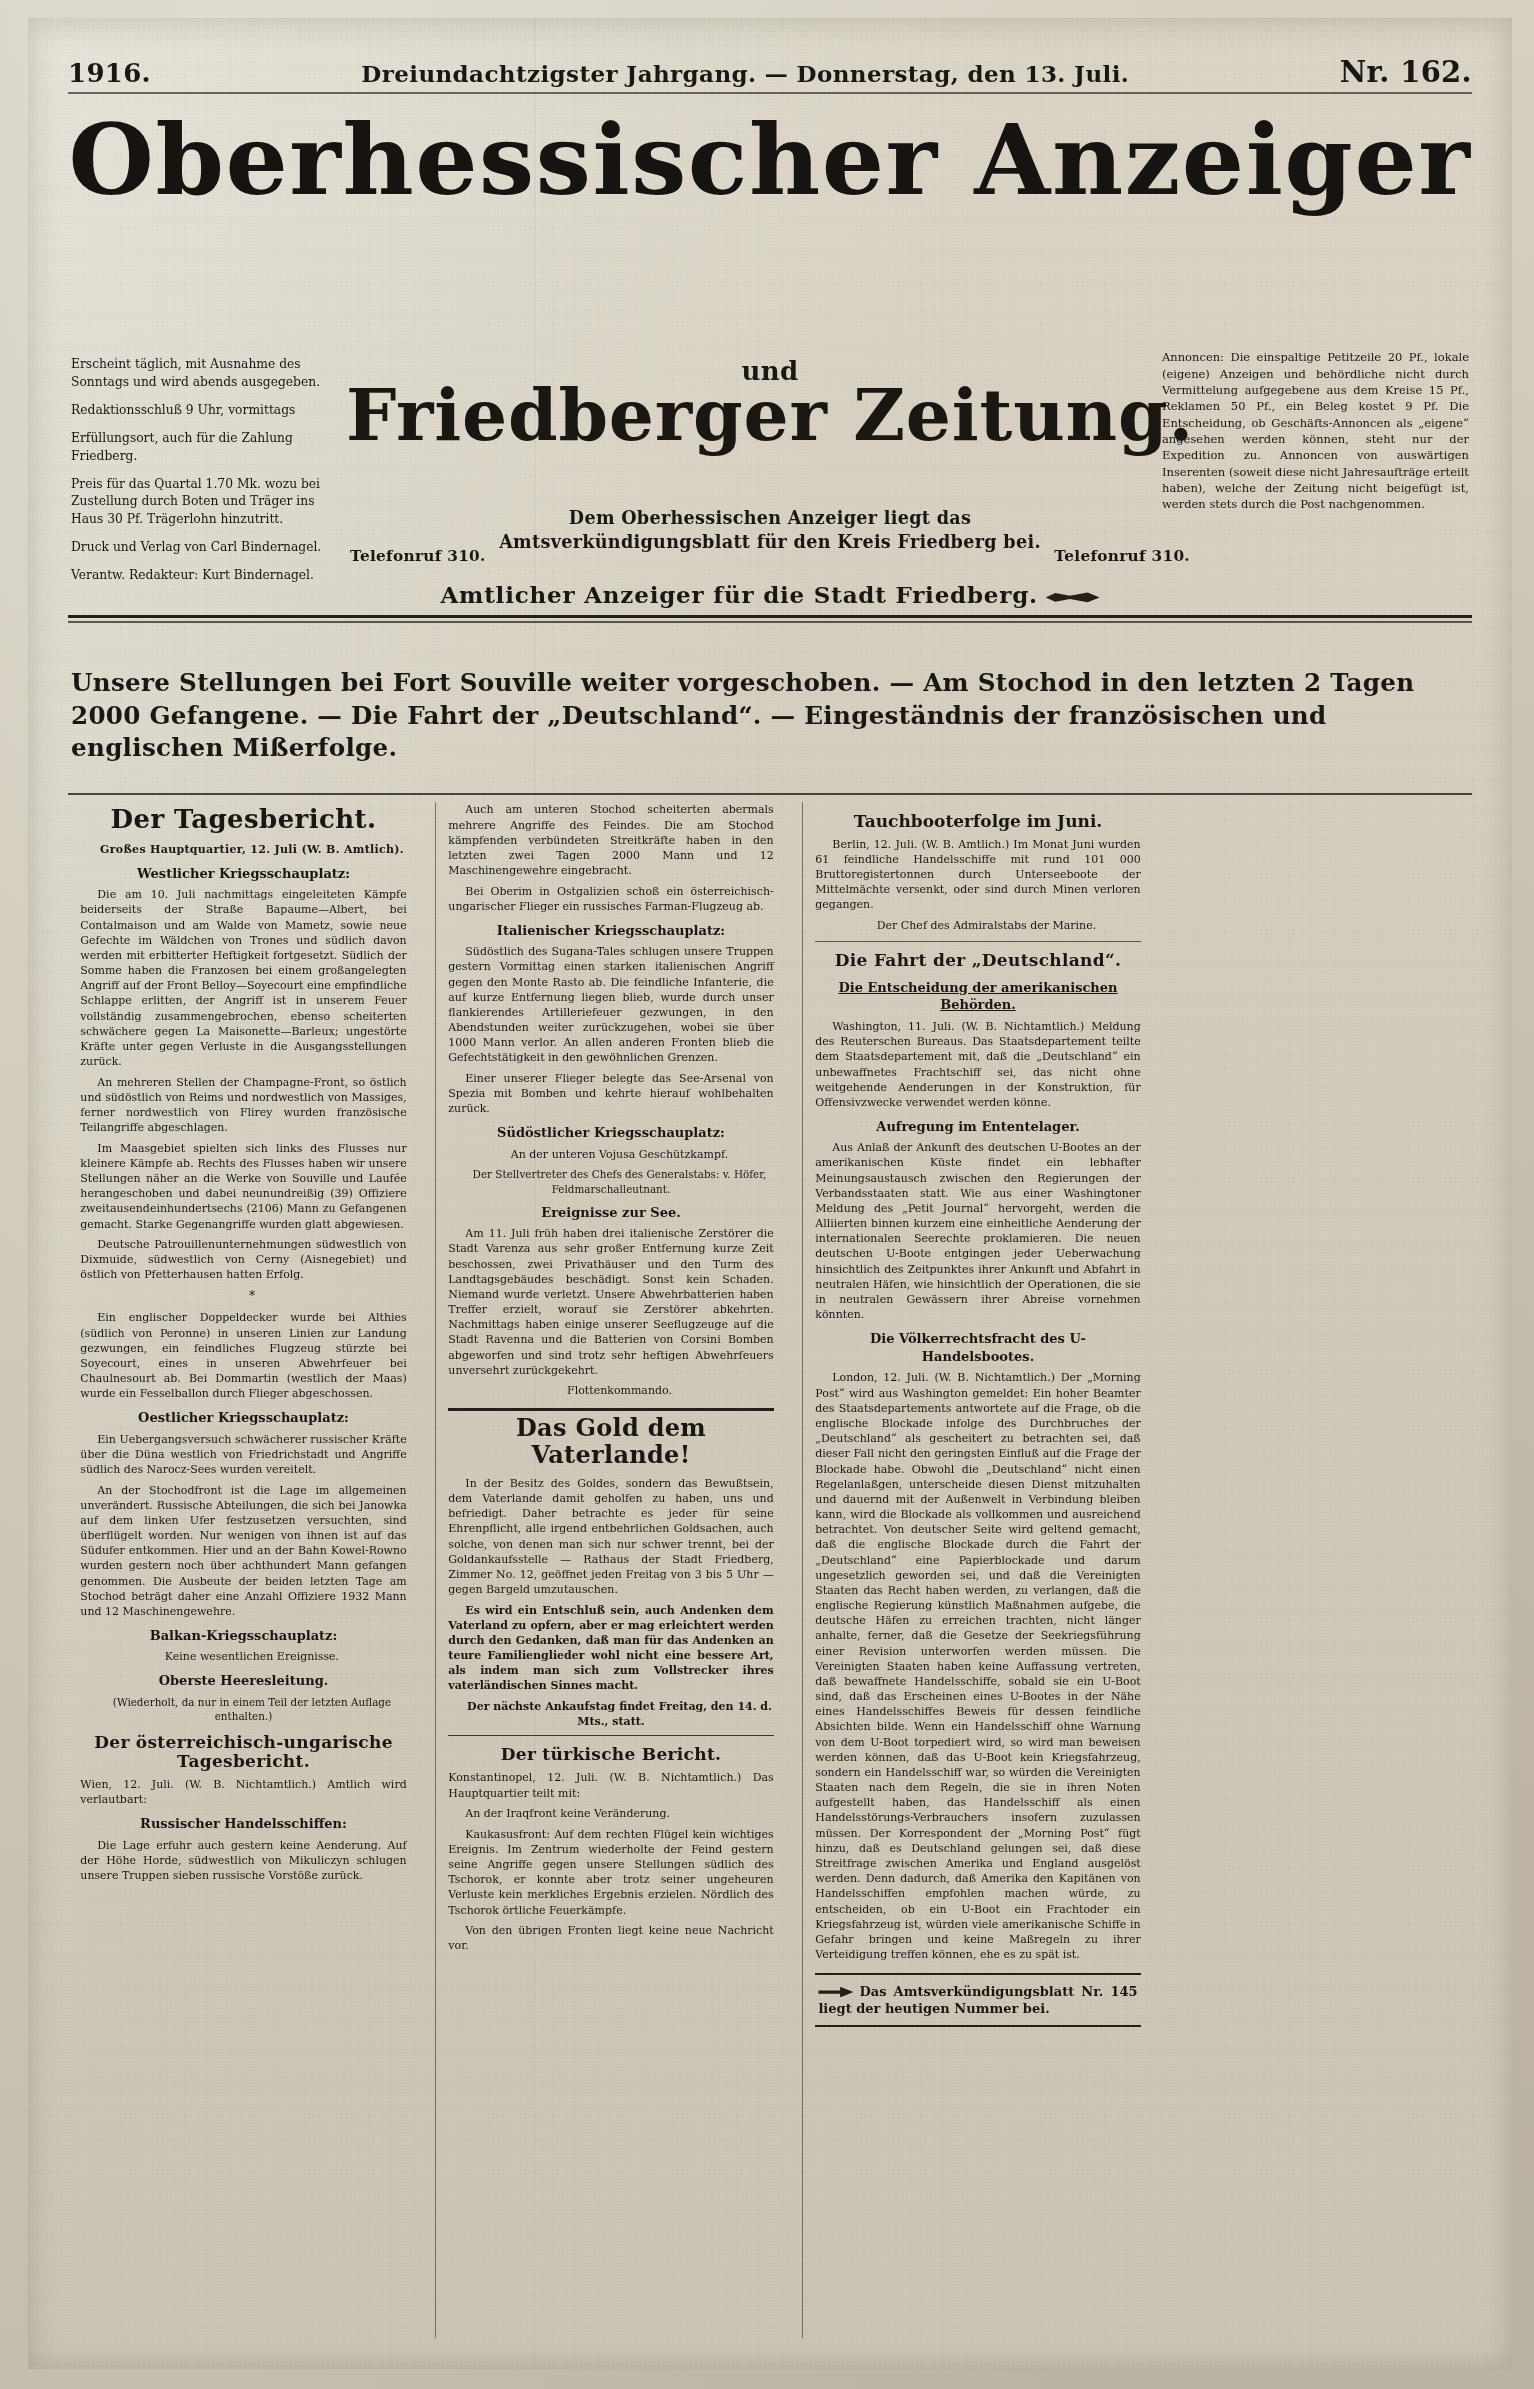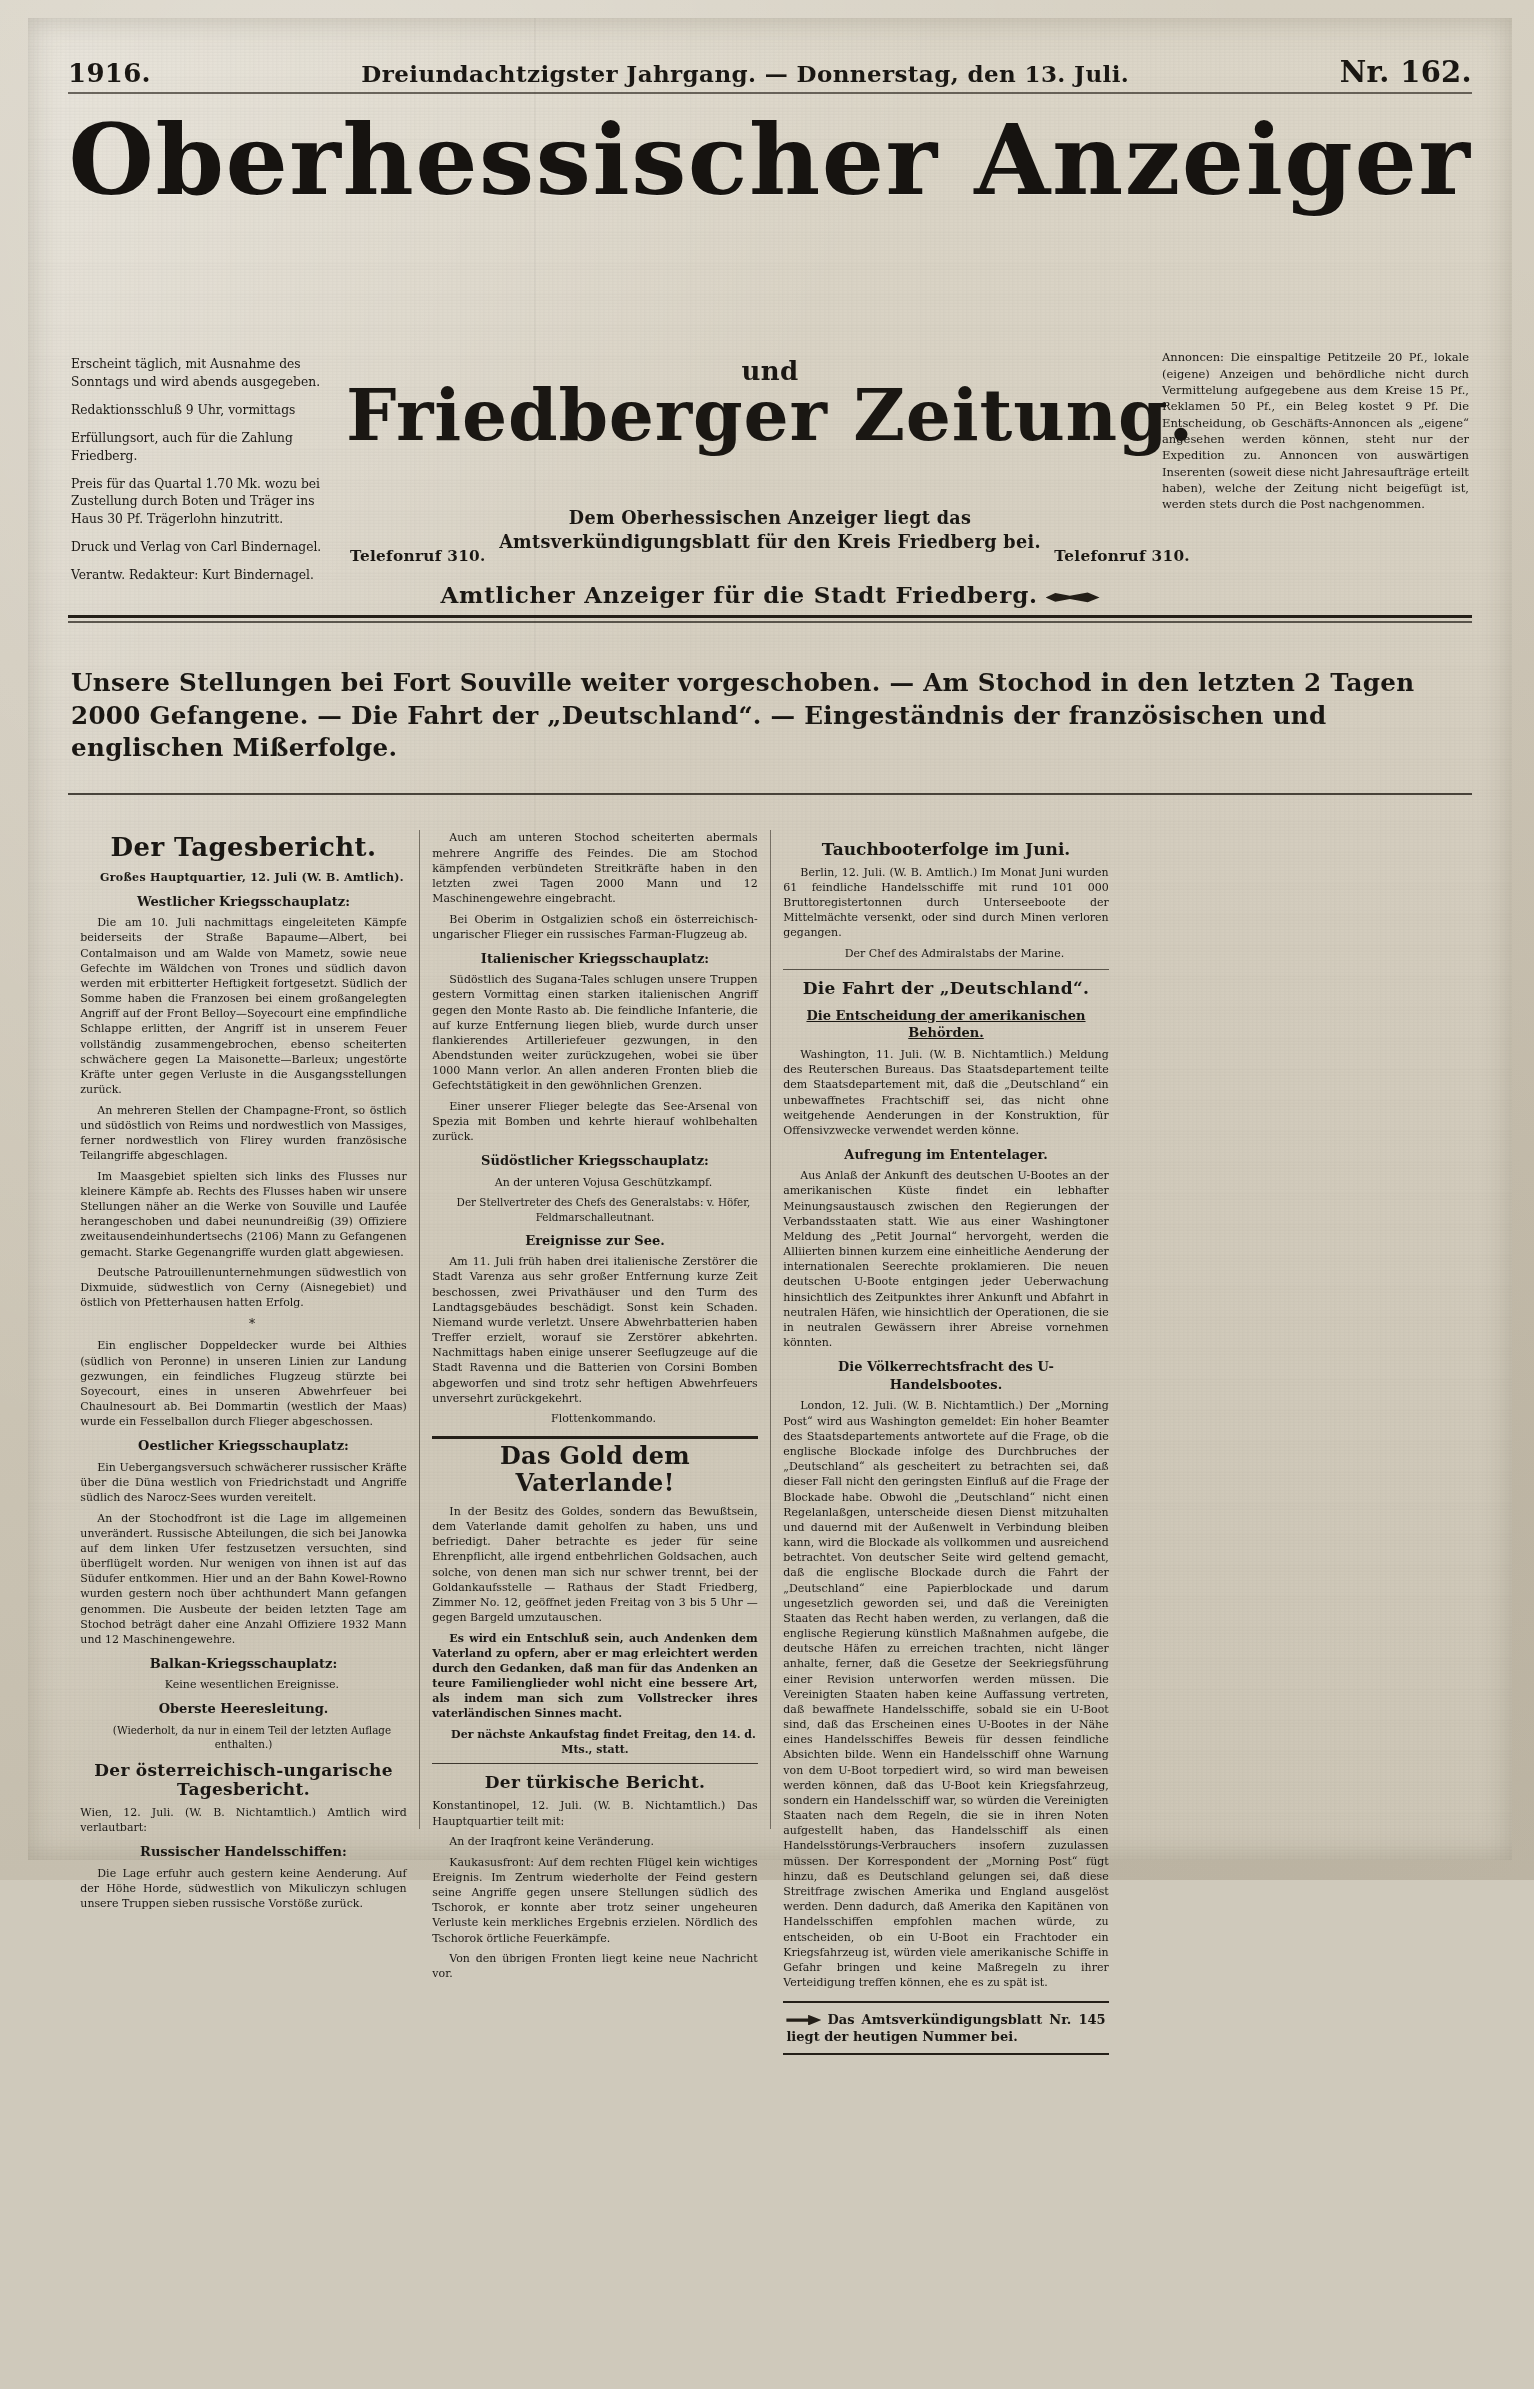--- a/index.html
+++ b/index.html
@@ -5,21 +5,21 @@
   html,body{margin:0;padding:0;}
   body{
     width:1535px;height:2389px;
     background:#cfc9bb;
     font-family:"DejaVu Serif", serif;
     color:#1a1713;
     overflow:hidden;
   }
   .page{
     position:relative;
-    width:1535px;height:1880px;
+    width:1535px;height:2389px;
     background:
       radial-gradient(ellipse at 20% 10%, rgba(255,255,255,0.28), rgba(255,255,255,0) 55%),
       radial-gradient(ellipse at 85% 80%, rgba(120,105,80,0.18), rgba(255,255,255,0) 60%),
       linear-gradient(180deg,#d6d0c2 0%, #cfc8b9 35%, #cbc4b4 70%, #c5beae 100%);
     text-decoration: underline;
   }
   .sheet{
     position:absolute;
     left:28px;top:18.4px;right:23px;bottom:20px;
     background:
@@ -102,21 +102,21 @@
   
   .banner{
     position:absolute;left:43px;right:43px;top:649px;
     text-align:left;font-size:24.6px;line-height:1.32;font-weight:bold;
   }
   .rule-banner{position:absolute;left:40px;right:40px;top:775px;height:1.5px;background:#241f18;opacity:.8;}
 
   
   .cols{
     position:absolute;left:40px;right:40px;top:784px;bottom:31px;
-    display:flex;gap:0;margin-top:28px;
+    display:flex;gap:16px;
   }
   .col{
     width:25%;
     padding:0 12.3px;
     box-sizing:border-box;
     font-size:11px;line-height:1.38;
     text-align:justify;
     position:relative;
   }
   .col + .col{border-left:1.2px solid rgba(40,34,26,.55);}

